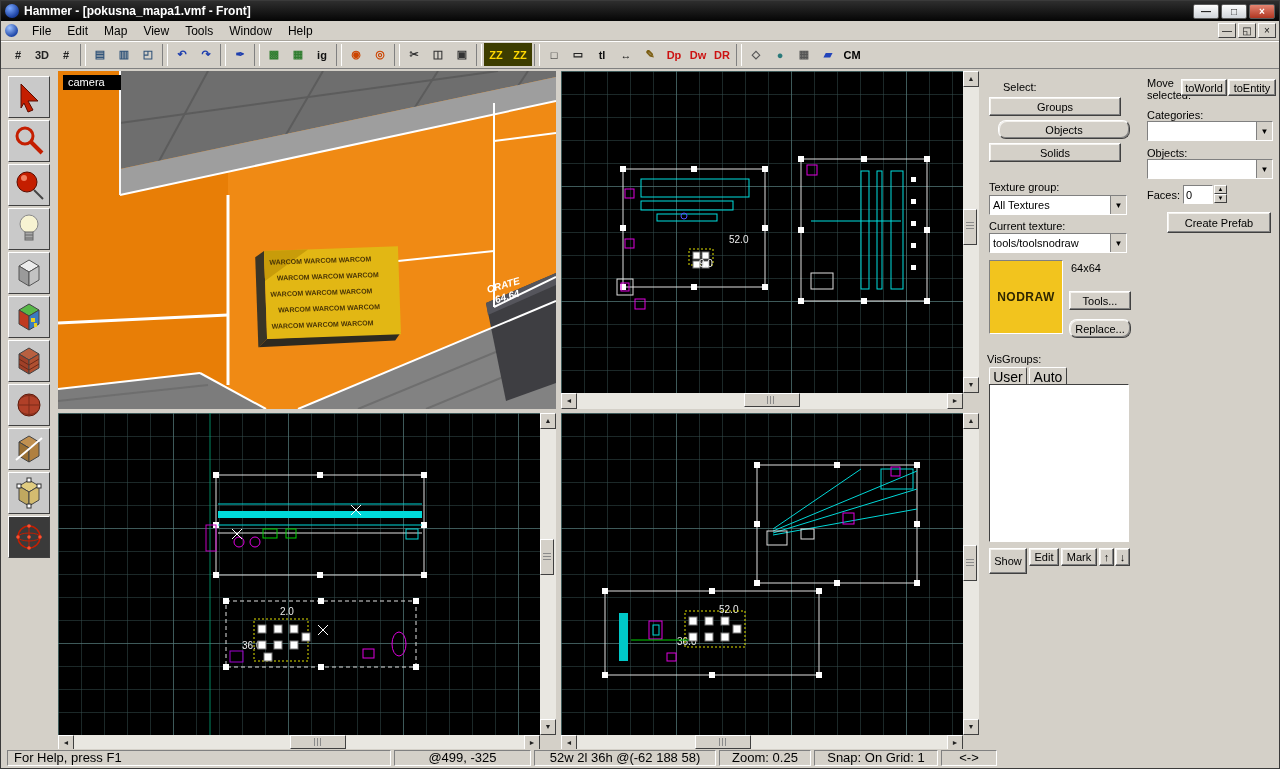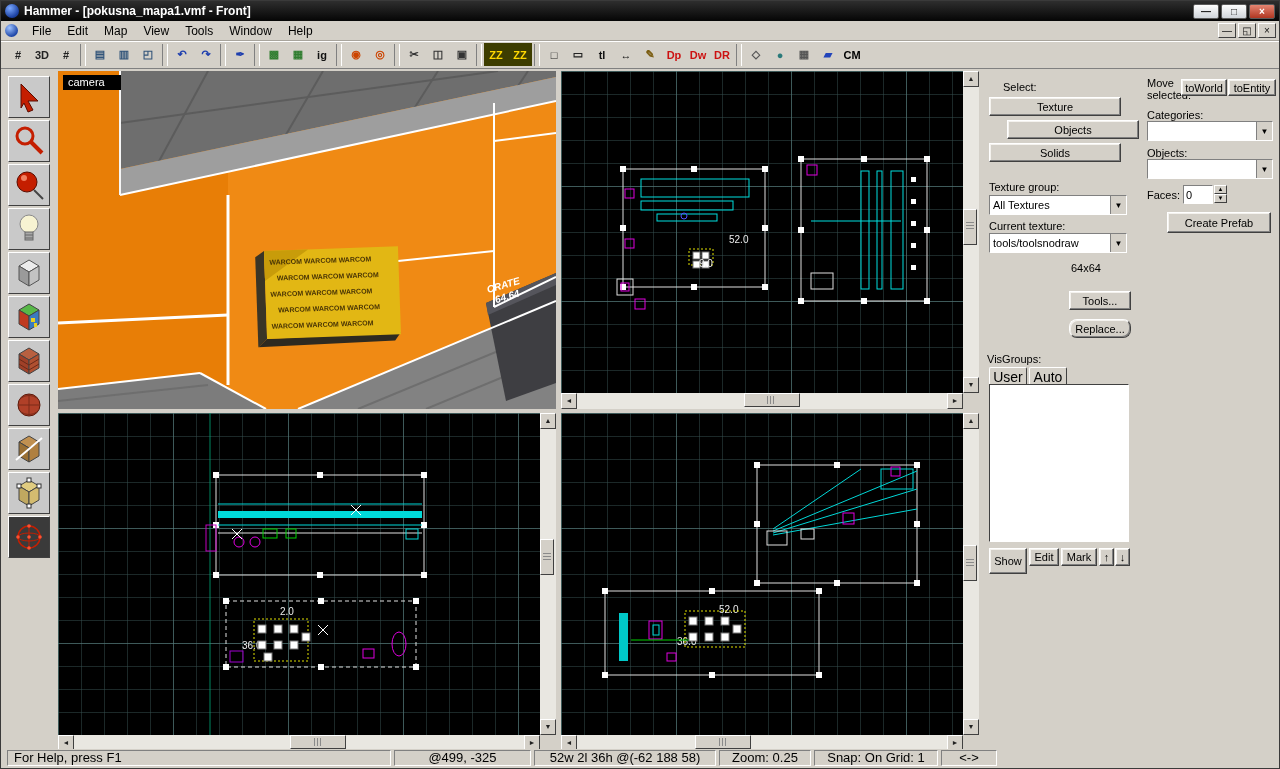--- a/index.html
+++ b/index.html
@@ -573,22 +573,22 @@
       <div class="sb-track">
           <div class="sb-thumb h" style="left:32%;"></div>
         </div>
       <div class="sb-btn">►</div>
     </div>
     <div class="sb-corner"></div>
   </div>
 
   <div class="side-panel">
     <span class="abs lbl" style="left:22px; top:12px;">Select:</span>
-    <div class="abs btn" style="left:8px; top:28px; width:132px; height:19px;">Texture</div>
-    <div class="abs btn" style="left:26px; top:51px; width:132px; height:19px;">Objects</div>
+    <div class="abs btn" style="left:8px; top:28px; width:132px; height:19px;">Groups</div>
+    <div class="abs btn" style="left:17px; top:51px; width:132px; height:19px;border-radius:8px;">Objects</div>
     <div class="abs btn" style="left:8px; top:74px; width:132px; height:19px;">Solids</div>
 
     <span class="abs lbl" style="left:166px; top:8px; width:44px; line-height:12px;">Move selected:</span>
     <div class="abs btn" style="left:200px; top:10px; width:46px; height:17px;">toWorld</div>
     <div class="abs btn" style="left:247px; top:10px; width:48px; height:17px;">toEntity</div>
 
     <span class="abs lbl" style="left:166px; top:40px;">Categories:</span>
     <div class="abs combo" style="left:166px; top:52px; width:126px; height:20px;">
       <span class="combo-text"></span>
       <span class="combo-arrow">▼</span>
@@ -614,20 +614,21 @@
     <div class="abs combo" style="left:8px; top:126px; width:138px; height:20px;">
       <span class="combo-text">All Textures</span>
       <span class="combo-arrow">▼</span>
     </div>
     <span class="abs lbl" style="left:8px; top:151px;">Current texture:</span>
     <div class="abs combo" style="left:8px; top:164px; width:138px; height:20px;">
       <span class="combo-text">tools/toolsnodraw</span>
       <span class="combo-arrow">▼</span>
     </div>
 
+    <div class="abs tex-preview" style="left:8px; top:191px; width:74px; height:74px;">NODRAW</div>
     <span class="abs lbl" style="left:90px; top:193px;">64x64</span>
     <div class="abs btn" style="left:88px; top:222px; width:62px; height:19px;">Tools...</div>
     <div class="abs btn" style="left:88px; top:250px; width:62px; height:19px;border-radius:8px;">Replace...</div>
 
     <span class="abs lbl" style="left:6px; top:284px;">VisGroups:</span>
     <div class="abs tab" style="left:8px; top:298px; width:38px; height:18px;">User</div>
     <div class="abs tab" style="left:48px; top:298px; width:38px; height:18px;">Auto</div>
     <div class="abs listbox" style="left:8px; top:315px; width:140px; height:158px;"></div>
 
     <div class="abs btn" style="left:8px; top:479px; width:38px; height:26px;">Show</div>

